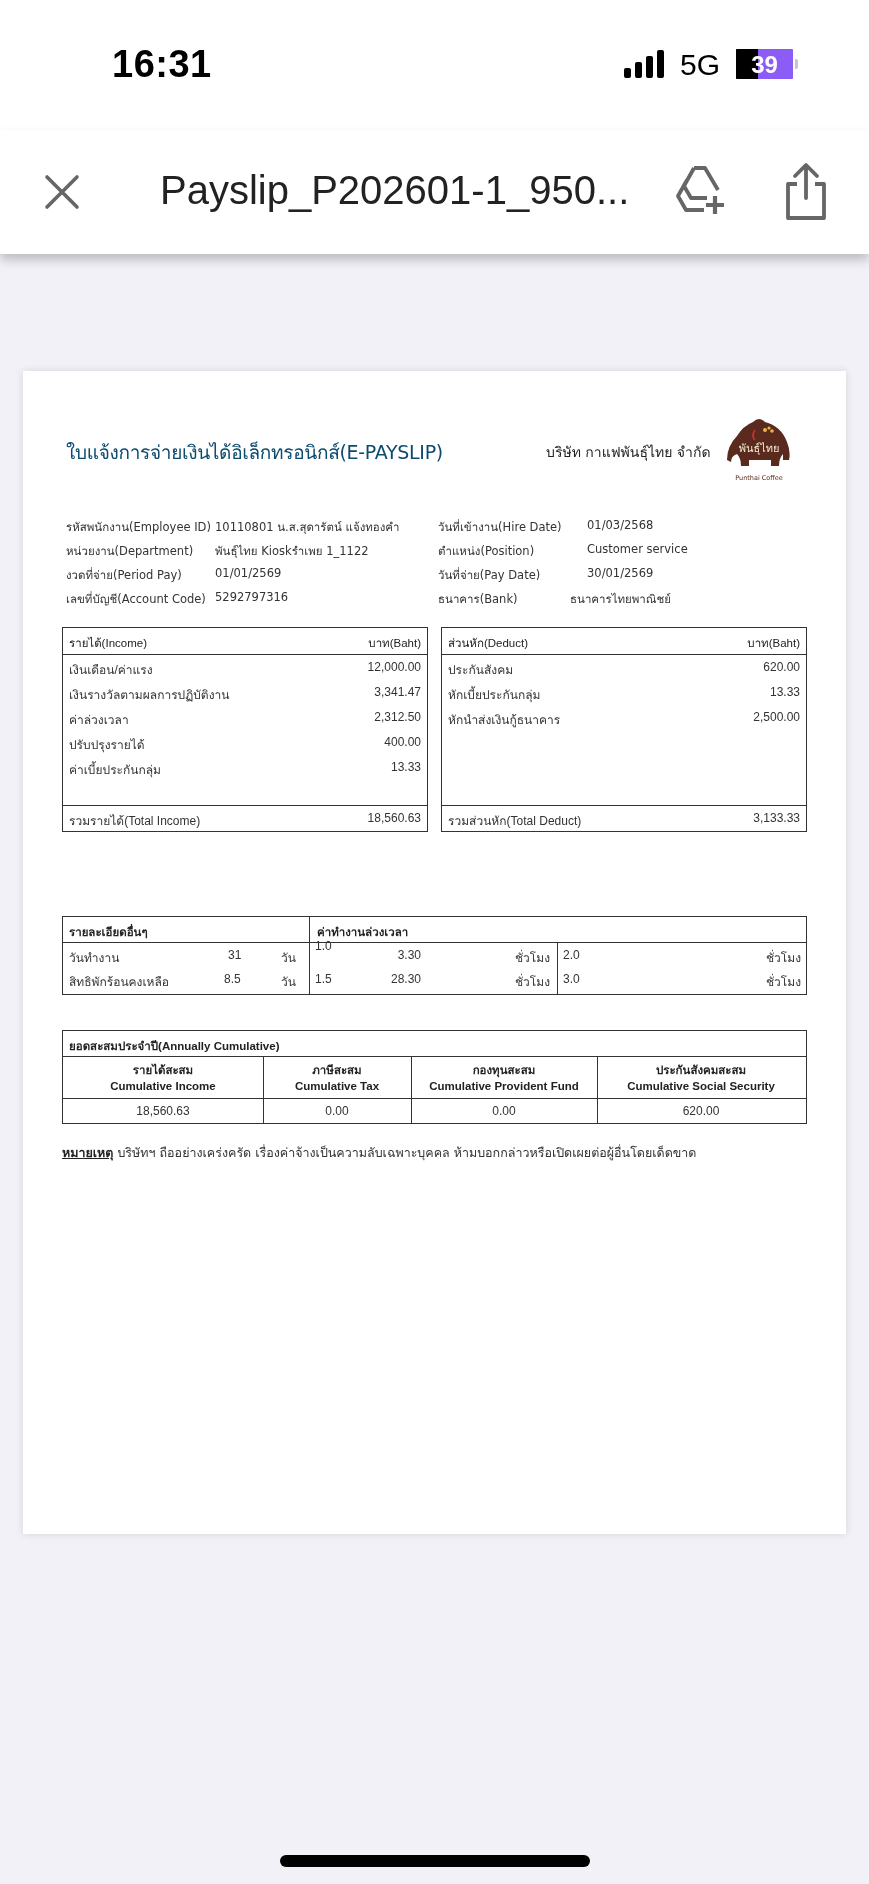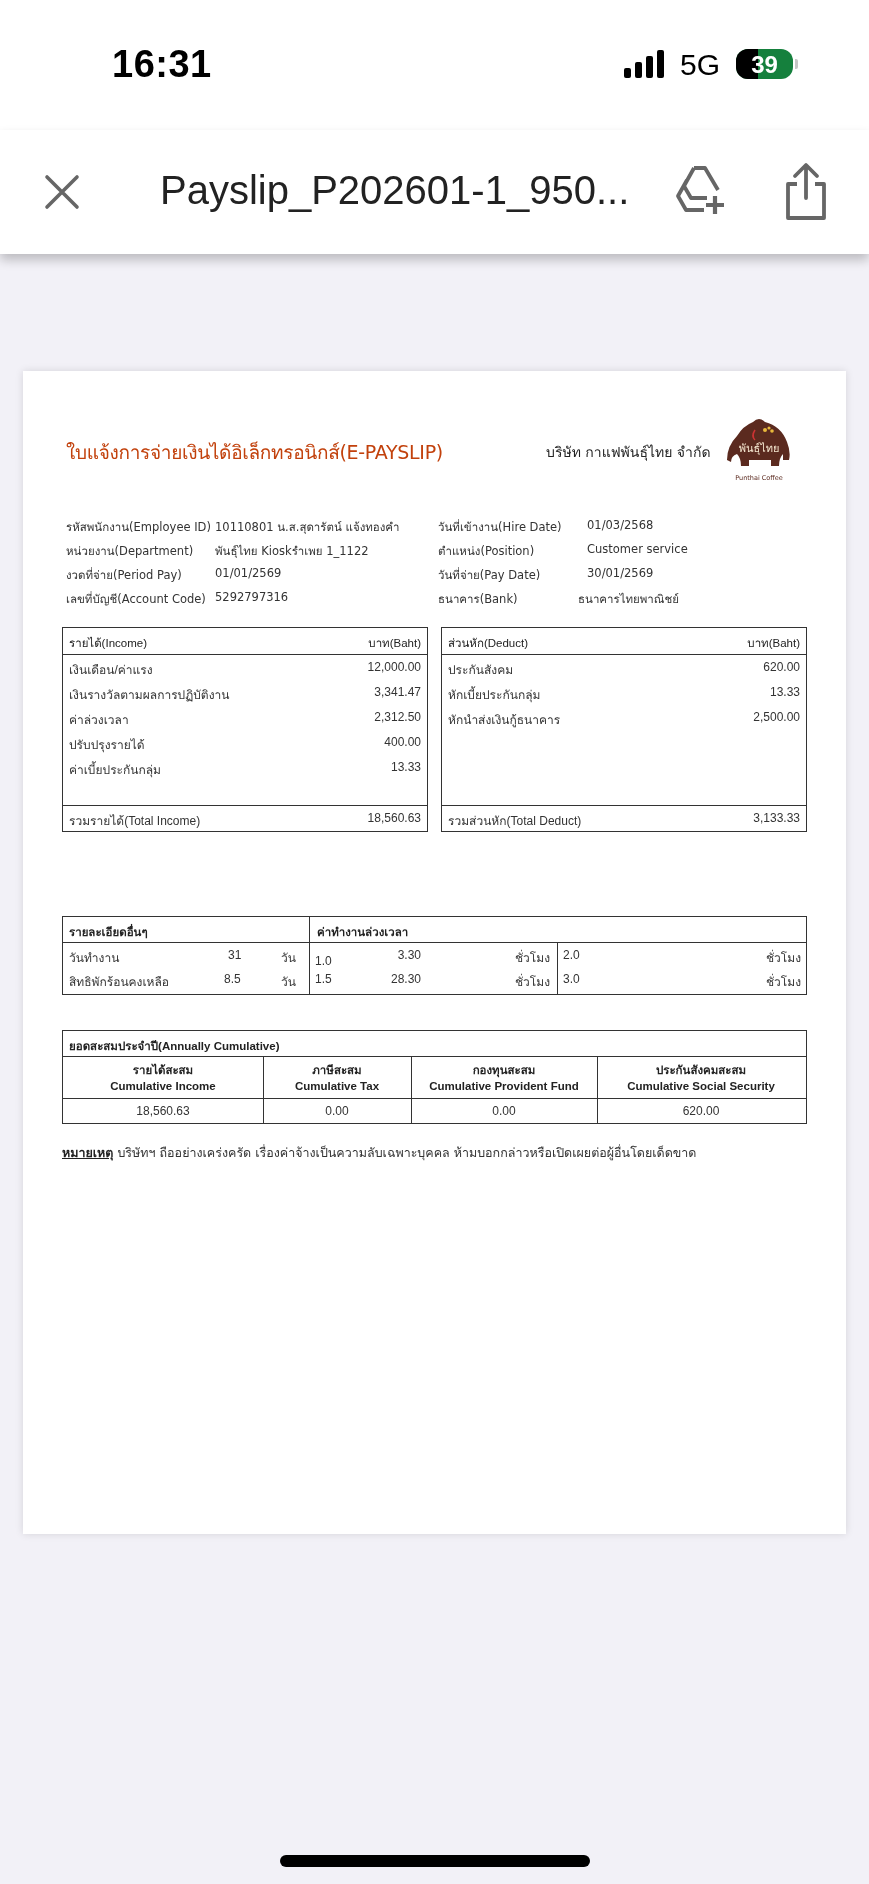--- a/index.html
+++ b/index.html
@@ -5,36 +5,36 @@
   * { box-sizing: border-box; margin: 0; padding: 0; }
   html, body { width: 869px; height: 1884px; overflow: hidden; }
   body { background: #f2f1f7; font-family: "Liberation Sans", sans-serif; position: relative; color: #111; }
 
   
   .status-bar { position: absolute; left: 0; top: 0; width: 869px; height: 130px; background: #fff; padding-left: 24px; }
   .time { position: absolute; left: 112px; top: 43px; font-size: 38px; font-weight: bold; letter-spacing: 0.5px; color: #000; font-family: "Liberation Sans", sans-serif; }
   .signal { position: absolute; left: 624px; top: 50px; width: 44px; height: 28px; }
   .signal span { position: absolute; bottom: 0; width: 7px; background: #000; border-radius: 2px; }
   .network { position: absolute; left: 680px; top: 48px; font-size: 30px; color: #000; }
-  .battery { position: absolute; left: 736px; top: 49px; width: 57px; height: 30px; border-radius: 12px; background: #15803d; overflow: hidden; }
+  .battery { position: absolute; left: 736px; top: 49px; width: 57px; height: 30px; border-radius: 1px; background: #8b5cf6; overflow: hidden; }
   .battery .fill { position: absolute; left: 0; top: 0; bottom: 0; width: 22px; background: #000; }
   .battery .pct { position: absolute; left: 0; right: 0; top: 2px; text-align: center; font-size: 24px; font-weight: bold; color: #fff; }
   .battery-nub { position: absolute; left: 795px; top: 59px; width: 3px; height: 10px; background: #c6c6c6; border-radius: 0 2px 2px 0; }
 
   
   .nav { position: absolute; left: 0; top: 130px; width: 869px; height: 124px; background: #fff; box-shadow: 0 6px 10px rgba(0,0,0,0.22); z-index: 2; }
   .close-btn { position: absolute; left: 40px; top: 40px; width: 44px; height: 44px; }
   .nav-title { position: absolute; left: 160px; top: 38px; font-size: 40px; color: #222; white-space: nowrap; }
   .drive-btn { position: absolute; left: 674px; top: 34px; width: 54px; height: 54px; }
   .share-btn { position: absolute; left: 782px; top: 32px; width: 48px; height: 60px; }
 
   
   .page { position: absolute; left: 23px; top: 371px; width: 823px; height: 1163px; background: #fff; box-shadow: 0 0 8px rgba(0,0,0,0.12); }
 
-  .doc-title { position: absolute; left: 43px; top: 66px; font-size: 19px; color: #c2410c; font-family: "DejaVu Sans", sans-serif; letter-spacing: -0.3px; }
+  .doc-title { position: absolute; left: 43px; top: 66px; font-size: 19px; color: #0c4a6e; font-family: "DejaVu Sans", sans-serif; letter-spacing: -0.3px; }
   .company { position: absolute; left: 523px; top: 70px; font-size: 14px; color: #222; font-family: "DejaVu Sans", sans-serif; }
   .logo { position: absolute; left: 700px; top: 45px; width: 72px; height: 72px; }
 
   .info { position: absolute; font-size: 11.5px; color: #333; font-family: "DejaVu Sans", sans-serif; }
   .info .row { position: absolute; white-space: nowrap; }
   .info .lbl { position: absolute; left: 0; }
   .info .val { position: absolute; }
   .box { position: absolute; border: 1.6px solid #333; }
 
   .money { position: absolute; top: 256px; height: 205px; font-size: 12px; color: #333; }
@@ -154,21 +154,21 @@
     <div class="row" style="top:24px">
       <span class="lbl">ตำแหน่ง(Position)</span>
       <span class="val" style="left:149px">Customer service</span>
     </div>
     <div class="row" style="top:48px">
       <span class="lbl">วันที่จ่าย(Pay Date)</span>
       <span class="val" style="left:149px">30/01/2569</span>
     </div>
     <div class="row" style="top:72px">
       <span class="lbl">ธนาคาร(Bank)</span>
-      <span class="val" style="left:140px">ธนาคารไทยพาณิชย์</span>
+      <span class="val" style="left:132px">ธนาคารไทยพาณิชย์</span>
     </div>
   </div>
 
   <div class="box money" style="left:39px; width:366px;">
     <div class="hdr">
       <span class="l">รายได้(Income)</span>
       <span class="r">บาท(Baht)</span>
     </div>
     <div class="item" style="top:28px">
       <span class="l">เงินเดือน/ค่าแรง</span>
@@ -224,21 +224,21 @@
     <div class="hdr">
       <span style="left:6px; top:6px;">รายละเอียดอื่นๆ</span>
       <span style="left:254px; top:6px;">ค่าทำงานล่วงเวลา</span>
     </div>
     <div class="vline" style="left:246px"></div>
     <div class="vline2" style="left:494px"></div>
 
     <span style="left:6px; top:31px">วันทำงาน</span>
     <span style="left:165px; top:31px">31</span>
     <span style="left:218px; top:31px">วัน</span>
-    <span style="left:252px; top:37px">1.0</span>
+    <span style="left:252px; top:22px">1.0</span>
     <span style="right:385px; top:31px">3.30</span>
     <span style="right:256px; top:31px">ชั่วโมง</span>
     <span style="left:500px; top:31px">2.0</span>
     <span style="right:5px; top:31px">ชั่วโมง</span>
 
     <span style="left:6px; top:55px">สิทธิพักร้อนคงเหลือ</span>
     <span style="left:161px; top:55px">8.5</span>
     <span style="left:218px; top:55px">วัน</span>
     <span style="left:252px; top:55px">1.5</span>
     <span style="right:385px; top:55px">28.30</span>

